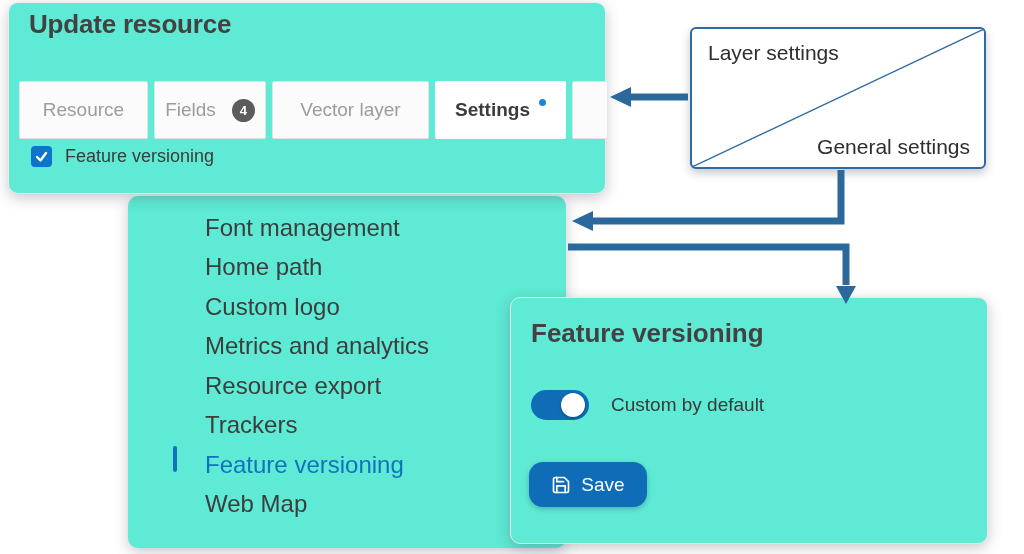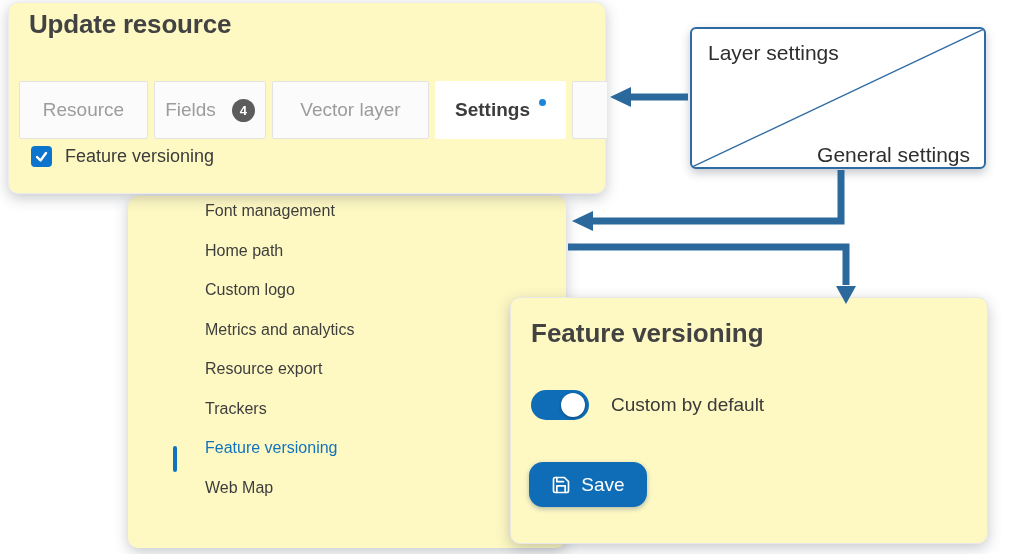--- a/index.html
+++ b/index.html
@@ -6,21 +6,21 @@
   html,body { width:1024px; height:554px; }
   body {
     position:relative;
     background:#ffffff;
     font-family:"Liberation Sans", sans-serif;
     overflow:hidden;
     color:#3d3d3d;
   }
   .card {
     position:absolute;
-    background:#fef9c3;
+    background:#5eead4;
     border-radius:10px;
     box-shadow:0 4px 14px rgba(70,75,90,.30);
   }
 
   
   #panel-update { left:8px; top:2px; width:598px; height:192px; border:1px solid #ececec; z-index:10; }
   #panel-update h1 {
     position:absolute; left:20px; top:6px;
     font-size:26px; font-weight:700; color:#424242; letter-spacing:-.2px;
   }
@@ -57,28 +57,28 @@
   .checkbox-row .lbl { font-size:18px; color:#3b3b3b; }
 
   
   #mapping-box {
     position:absolute; left:690px; top:27px; width:296px; height:142px;
     background:#fff; border:2px solid #2e6ba3; border-radius:6px;
     box-shadow:0 4px 10px rgba(60,70,90,.30); z-index:5;
   }
   #mapping-box .diag { position:absolute; left:0; top:0; width:100%; height:100%; }
   .map-top    { position:absolute; left:16px; top:12px;   font-size:21px; color:#2e2e2e; }
-  .map-bottom { position:absolute; right:14px; bottom:0; font-size:21px; color:#2e2e2e; }
+  .map-bottom { position:absolute; right:14px; bottom:8px; font-size:21px; color:#2e2e2e; }
 
   
   #menu-panel { left:128px; top:196px; width:438px; height:352px; z-index:4; padding-top:6px; }
   .menu-item {
     position:relative; height:39.5px;
-    display:flex; align-items:flex-start; padding-left:77px;
-    font-size:16px; color:#3d3d3d; cursor:pointer;
+    display:flex; align-items:flex-end; padding-left:77px;
+    font-size:24px; color:#3d3d3d; cursor:pointer;
   }
   .menu-item.active { color:#1273bd; }
   .menu-item .bar {
     position:absolute; left:45px; top:7px; width:4px; height:26px;
     background:#1273bd; border-radius:2px; display:none;
   }
   .menu-item.active .bar { display:block; }
 
   
   #feature-card { left:510px; top:297px; width:478px; height:247px; border:1px solid #e8e8e8; z-index:6; }

